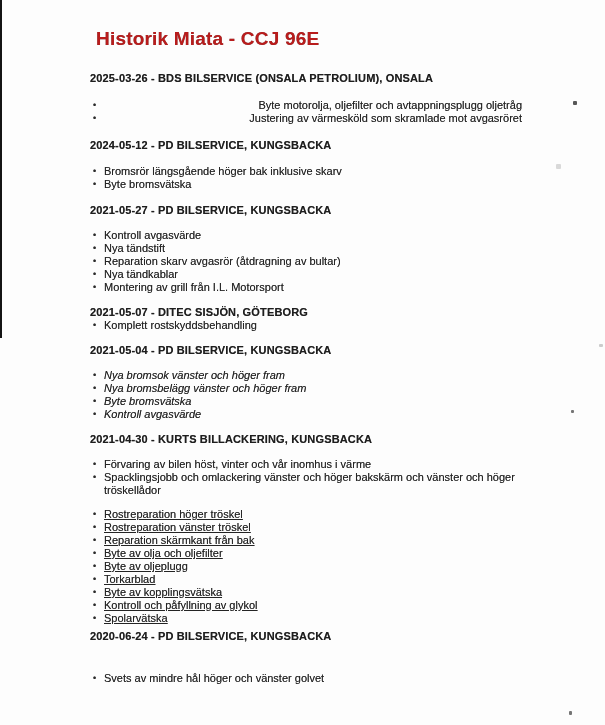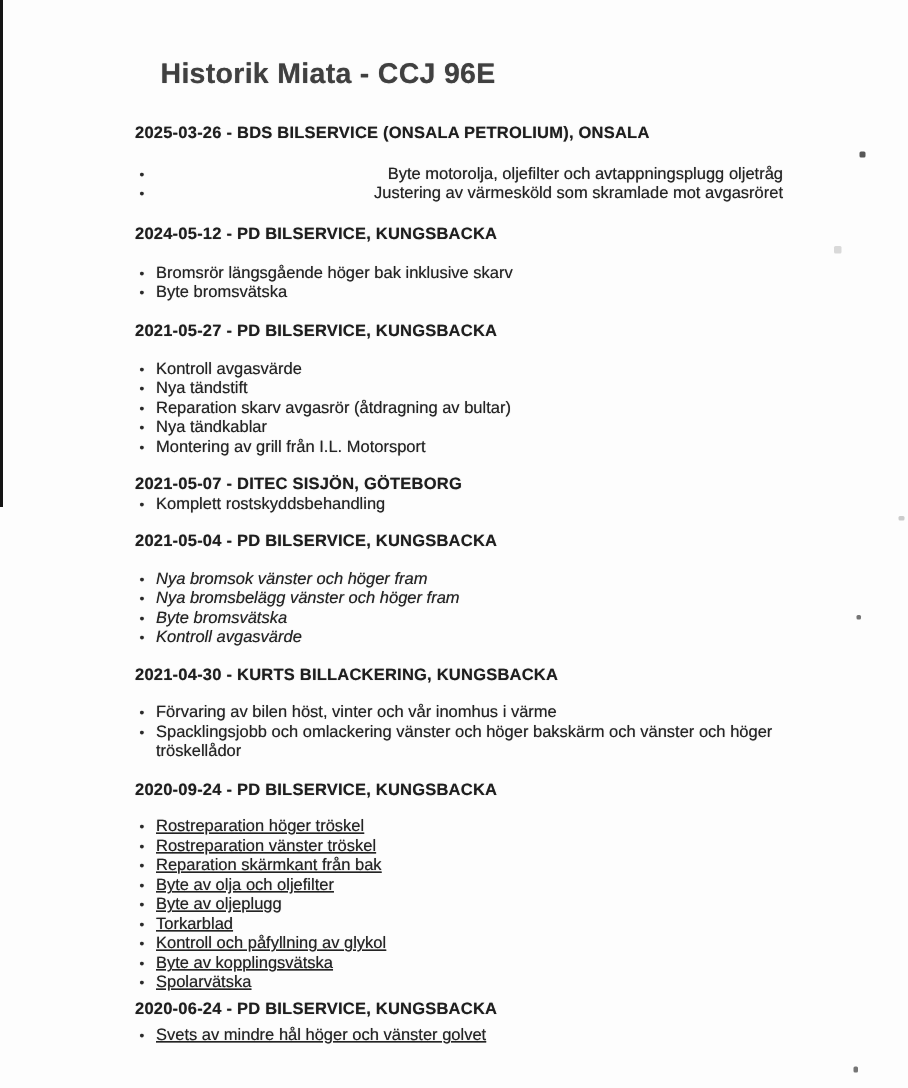--- a/index.html
+++ b/index.html
@@ -17,27 +17,27 @@
     -webkit-font-smoothing: antialiased;
   }
   .page {
     position: absolute;
     left: 90px;
     top: 0;
     width: 460px;
     text-shadow: 0 0 0.5px rgba(45,45,45,0.65);
   }
   .title {
-    margin: 15px;
+    margin: 4px;
     padding: 24px 0 0 2px;
     font-size: 19px;
     line-height: 22px;
     font-weight: bold;
     letter-spacing: 0.2px;
-    color: #404040;
+    color: #b91c1c;
   }
   section { margin: 0; padding: 0; }
   .svc-h {
     margin: 0;
     font-size: 11px;
     line-height: 13px;
     font-weight: bold;
     letter-spacing: 0.15px;
     color: #1e1e1e;
   }
@@ -63,21 +63,21 @@
     color: #2a2a2a;
   }
   
   .h1c { margin-top: 22px; }  .u1 { margin-top: 14px; text-align: right; }
   .h2c { margin-top: 14px; }  .u2 { margin-top: 13px; }
   .h3c { margin-top: 13px; }  .u3 { margin-top: 12px; }
   .h4c { margin-top: 12px; }  .u4 { }
   .h5c { margin-top: 12px; }  .u5 { margin-top: 12px; font-style: italic; }
   .h6c { margin-top: 12px; }  .u6 { margin-top: 12px; }
   .h7c { margin-top: 13px; }  .u7 { margin-top: 11px; text-decoration: underline; }
-  .h8c { margin-top: 5px;  }  .u8 { margin-top: 4px; text-decoration: underline; }
+  .h8c { margin-top: 5px;  }  .u8 { margin-top: 29px; }
 
   
   .edge-line {
     position: absolute;
     left: 0;
     top: 0;
     width: 2px;
     height: 338px;
     background: #141414;
   }
@@ -148,30 +148,29 @@
 
   <section>
     <h2 class="svc-h h6c">2021-04-30 - KURTS BILLACKERING, KUNGSBACKA</h2>
     <ul class="svc-ul u6">
       <li>Förvaring av bilen höst, vinter och vår inomhus i värme</li>
       <li>Spacklingsjobb och omlackering vänster och höger bakskärm och vänster och höger tröskellådor</li>
     </ul>
   </section>
 
   <section>
-    <h2 class="svc-h h7c">2020-09-24 - PD BILSERVICE, KUNGSBACKA</h2>
     <ul class="svc-ul u7">
       <li>Rostreparation höger tröskel</li>
       <li>Rostreparation vänster tröskel</li>
       <li>Reparation skärmkant från bak</li>
       <li>Byte av olja och oljefilter</li>
       <li>Byte av oljeplugg</li>
       <li>Torkarblad</li>
+      <li>Byte av kopplingsvätska</li>
       <li>Kontroll och påfyllning av glykol</li>
-      <li>Byte av kopplingsvätska</li>
       <li>Spolarvätska</li>
     </ul>
   </section>
 
   <section>
     <h2 class="svc-h h8c">2020-06-24 - PD BILSERVICE, KUNGSBACKA</h2>
     <ul class="svc-ul u8">
       <li>Svets av mindre hål höger och vänster golvet</li>
     </ul>
   </section>

